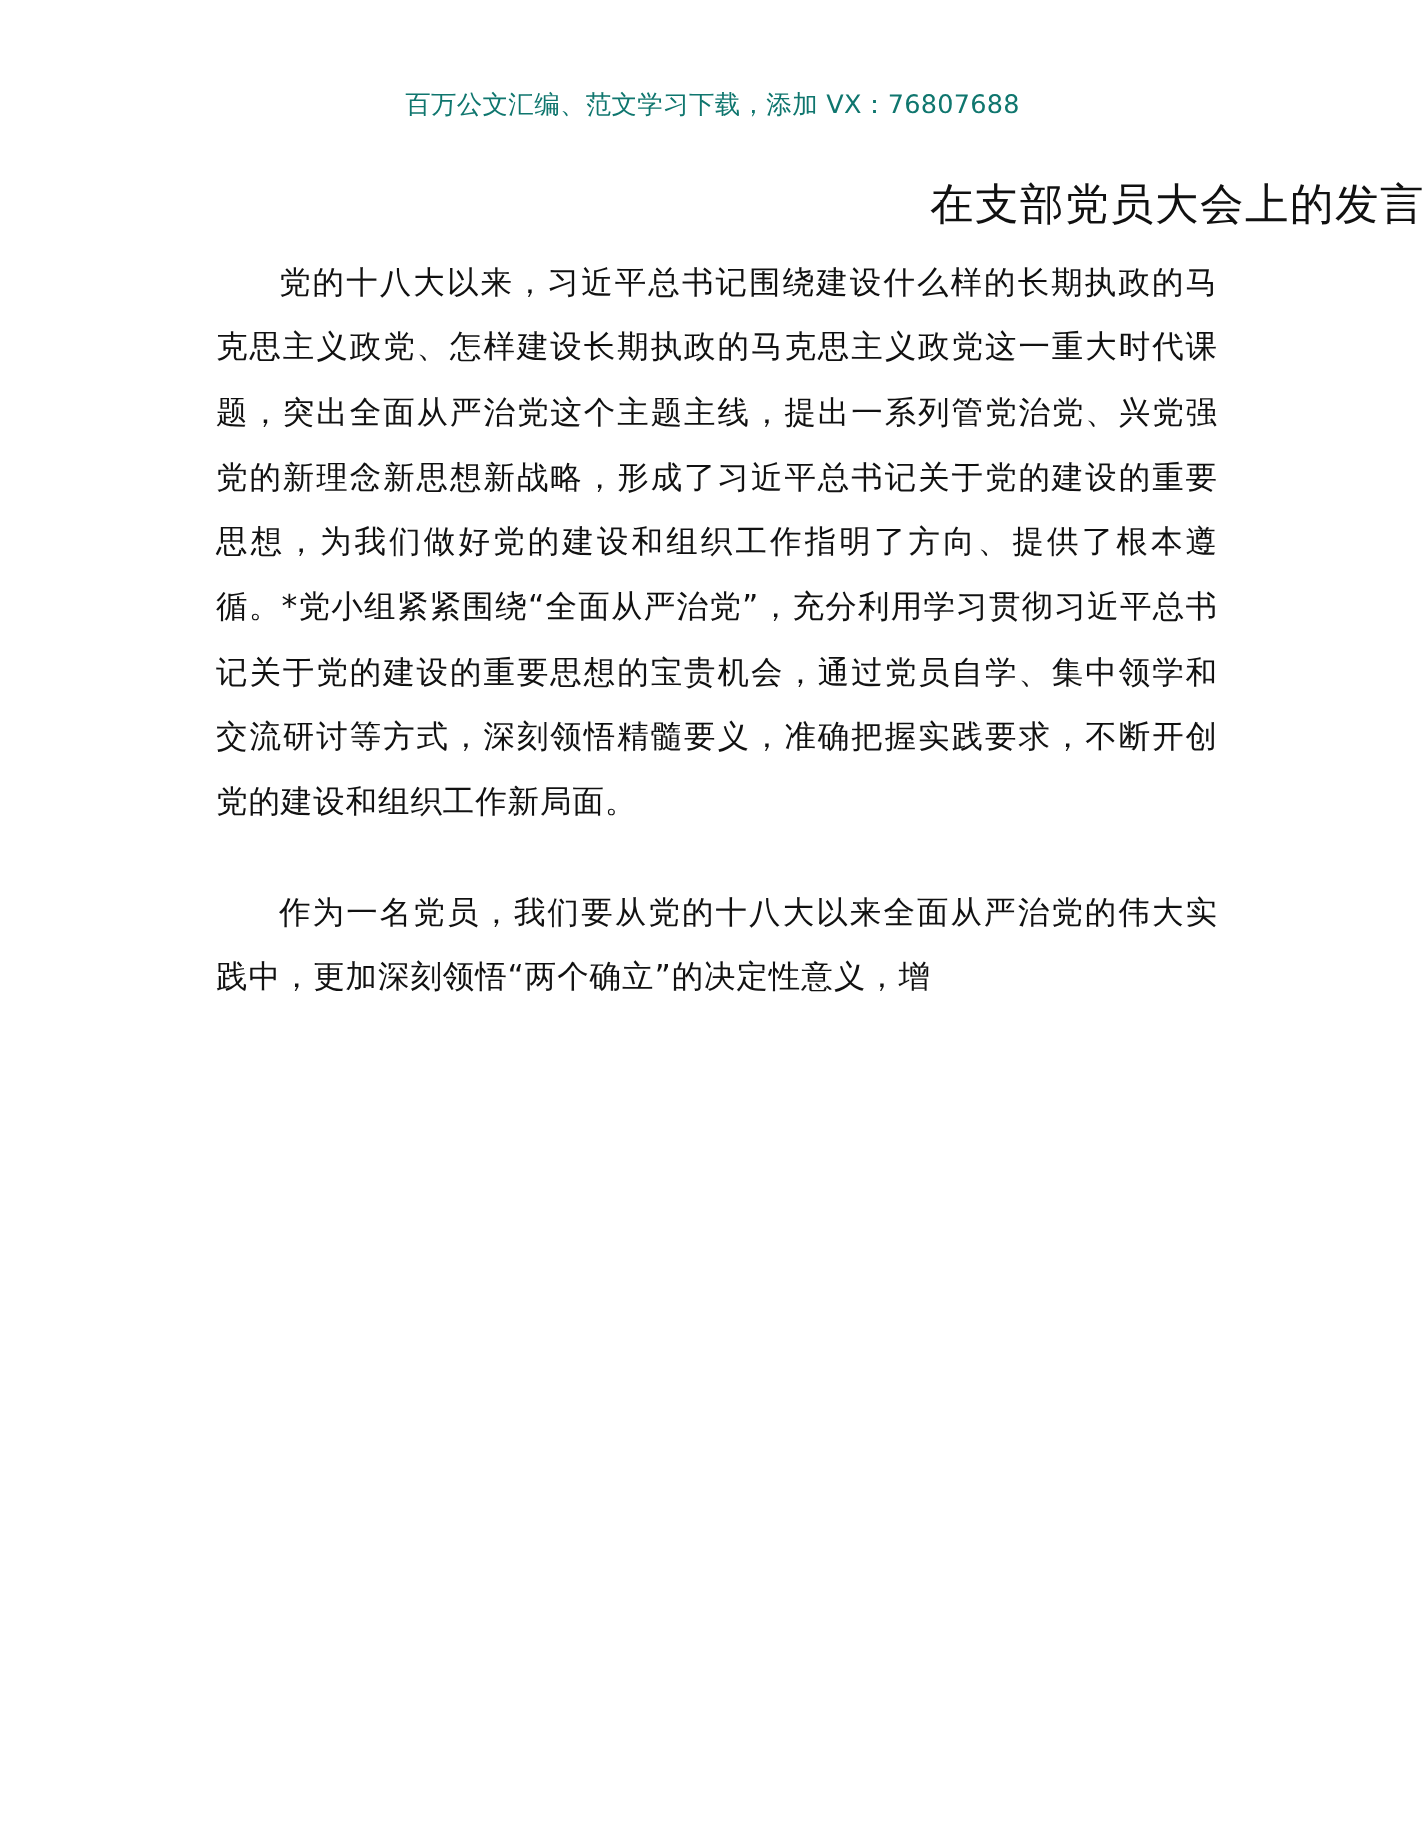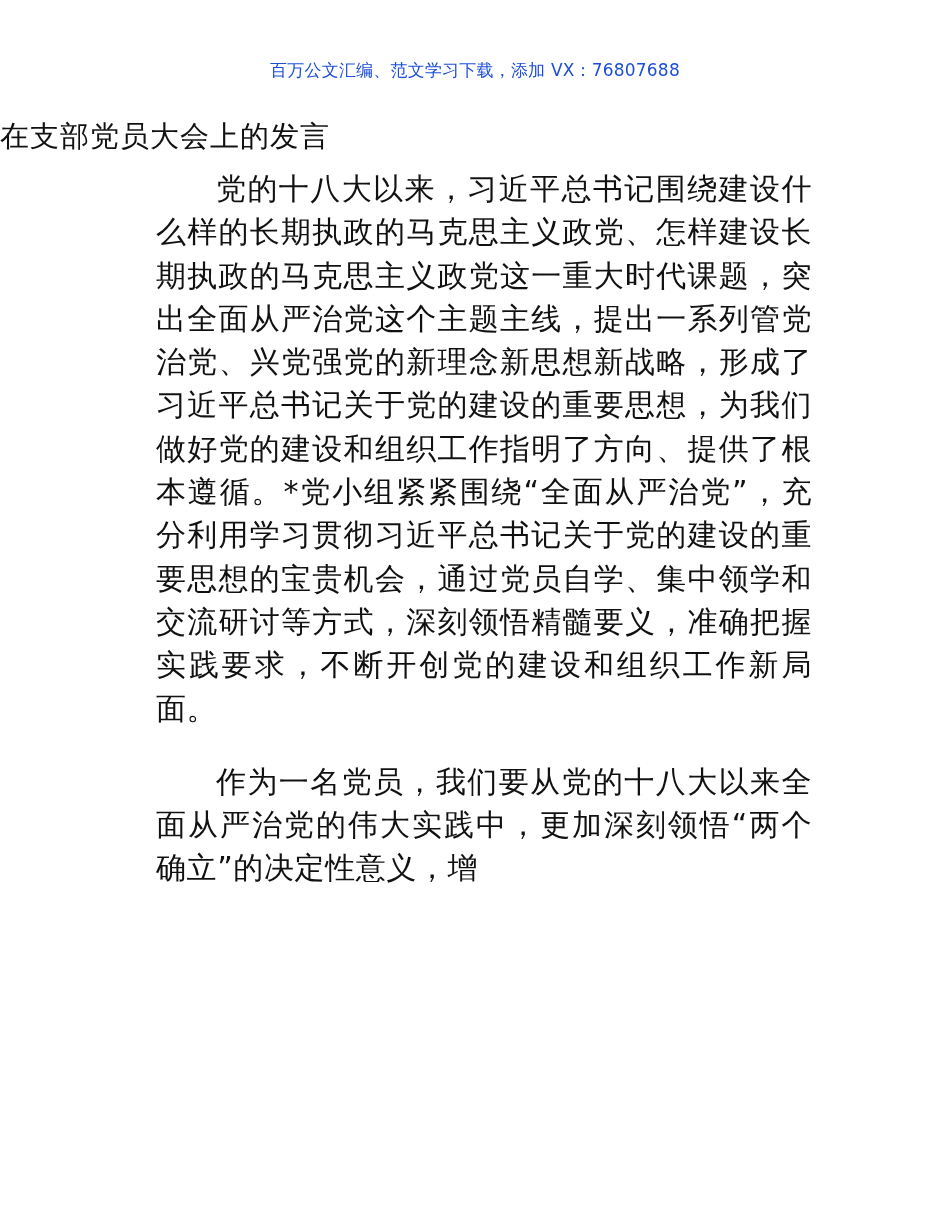--- a/index.html
+++ b/index.html
@@ -15,44 +15,44 @@
       font-family: "DejaVu Sans", "Liberation Sans", sans-serif;
       color: #111111;
     }
     .watermark {
       position: absolute;
       top: 55px;
       left: 0;
       width: 950px;
       text-align: center;
       font-size: 17px;
-      color: #1d4ed8;
+      color: #0f766e;
       line-height: 30px;
       letter-spacing: 0.2px;
     }
     .title {
       position: absolute;
       top: 112px;
       left: 0;
       width: 950px;
-      text-align: left;
+      text-align: right;
       font-size: 29px;
       line-height: 48px;
       color: #111111;
       letter-spacing: 1px;
     }
     .body-text {
       position: absolute;
       top: 167px;
       left: 140px;
       width: 672px;
     }
     .para {
-      margin: 0 0 0 16px;
-      font-size: 30px;
+      margin: 0 0 0 4px;
+      font-size: 21px;
       line-height: 43.3px;
       text-align: justify;
       text-indent: 2em;
       word-break: break-all;
       letter-spacing: 0.6px;
     }
     .para + .para {
       margin-top: 30px;
     }
   </style>

